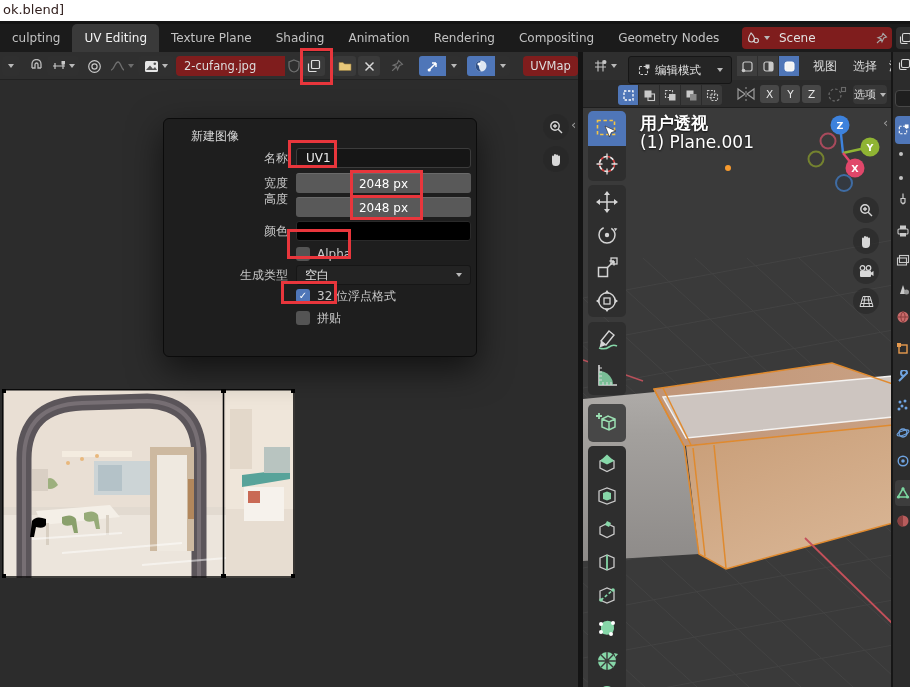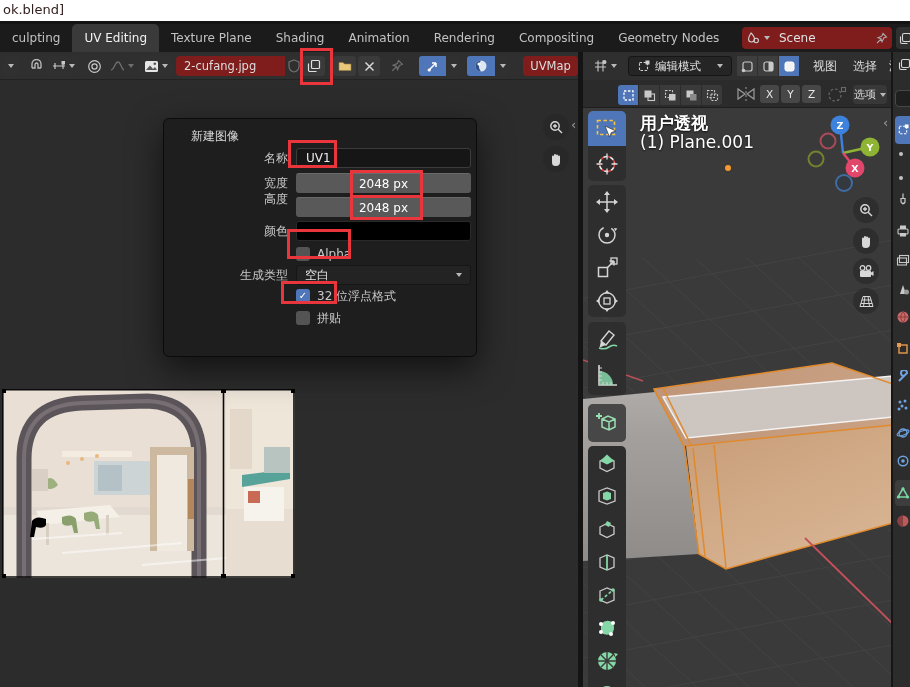--- a/index.html
+++ b/index.html
@@ -217,21 +217,21 @@
 <div class="abs vph1"></div>
 <div class="abs vph2"></div>
 
 <div class="abs pill" style="left:588px;top:56px;width:34px;height:20px;background:transparent">
   <svg width="15" height="14" viewBox="0 0 15 14">
       <path d="M2 4 h11 M2 8 h11 M5 1.5 v11 M10 1.5 v11" stroke="#c6c6c6" stroke-width="1.1"></path>
       <circle cx="11.5" cy="3" r="2" fill="#c6c6c6"></circle>
     </svg>
   <span class="chv"></span>
 </div>
-<div class="abs dropdown" style="left:628px;top:56px;width:104px;height:20px;background:#252525">
+<div class="abs dropdown" style="left:628px;top:56px;width:104px;height:28px;background:#252525">
   <span style="display:flex;align-items:center;gap:5px">
     <svg width="13" height="13" viewBox="0 0 13 13">
         <rect x="2.5" y="2.5" width="8" height="8" fill="none" stroke="#cfcfcf" stroke-width="1.1" stroke-dasharray="2.5 1.6"></rect>
         <rect x="8.5" y="0.5" width="4" height="4" fill="#cfcfcf"></rect>
       </svg>
     <span style="font-size:11.5px">编辑模式</span>
   </span>
   <span class="chv"></span>
 </div>
 <div class="mef" style="left:737px">

